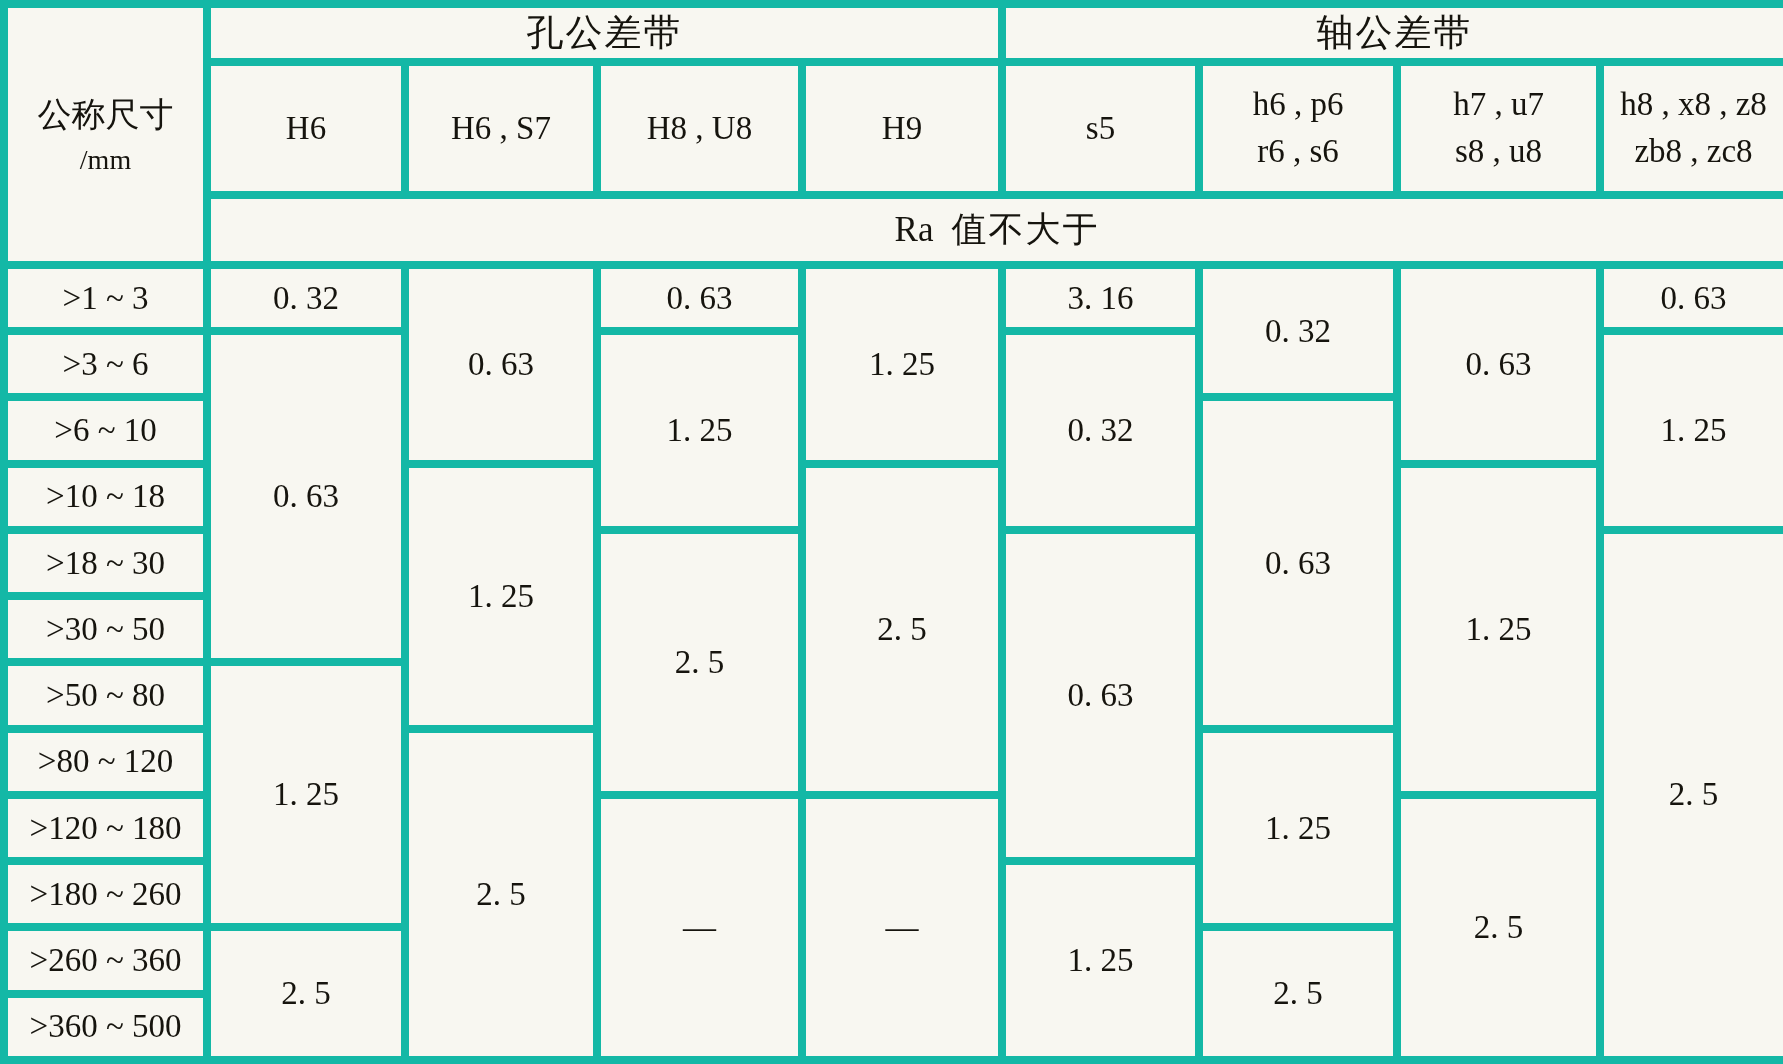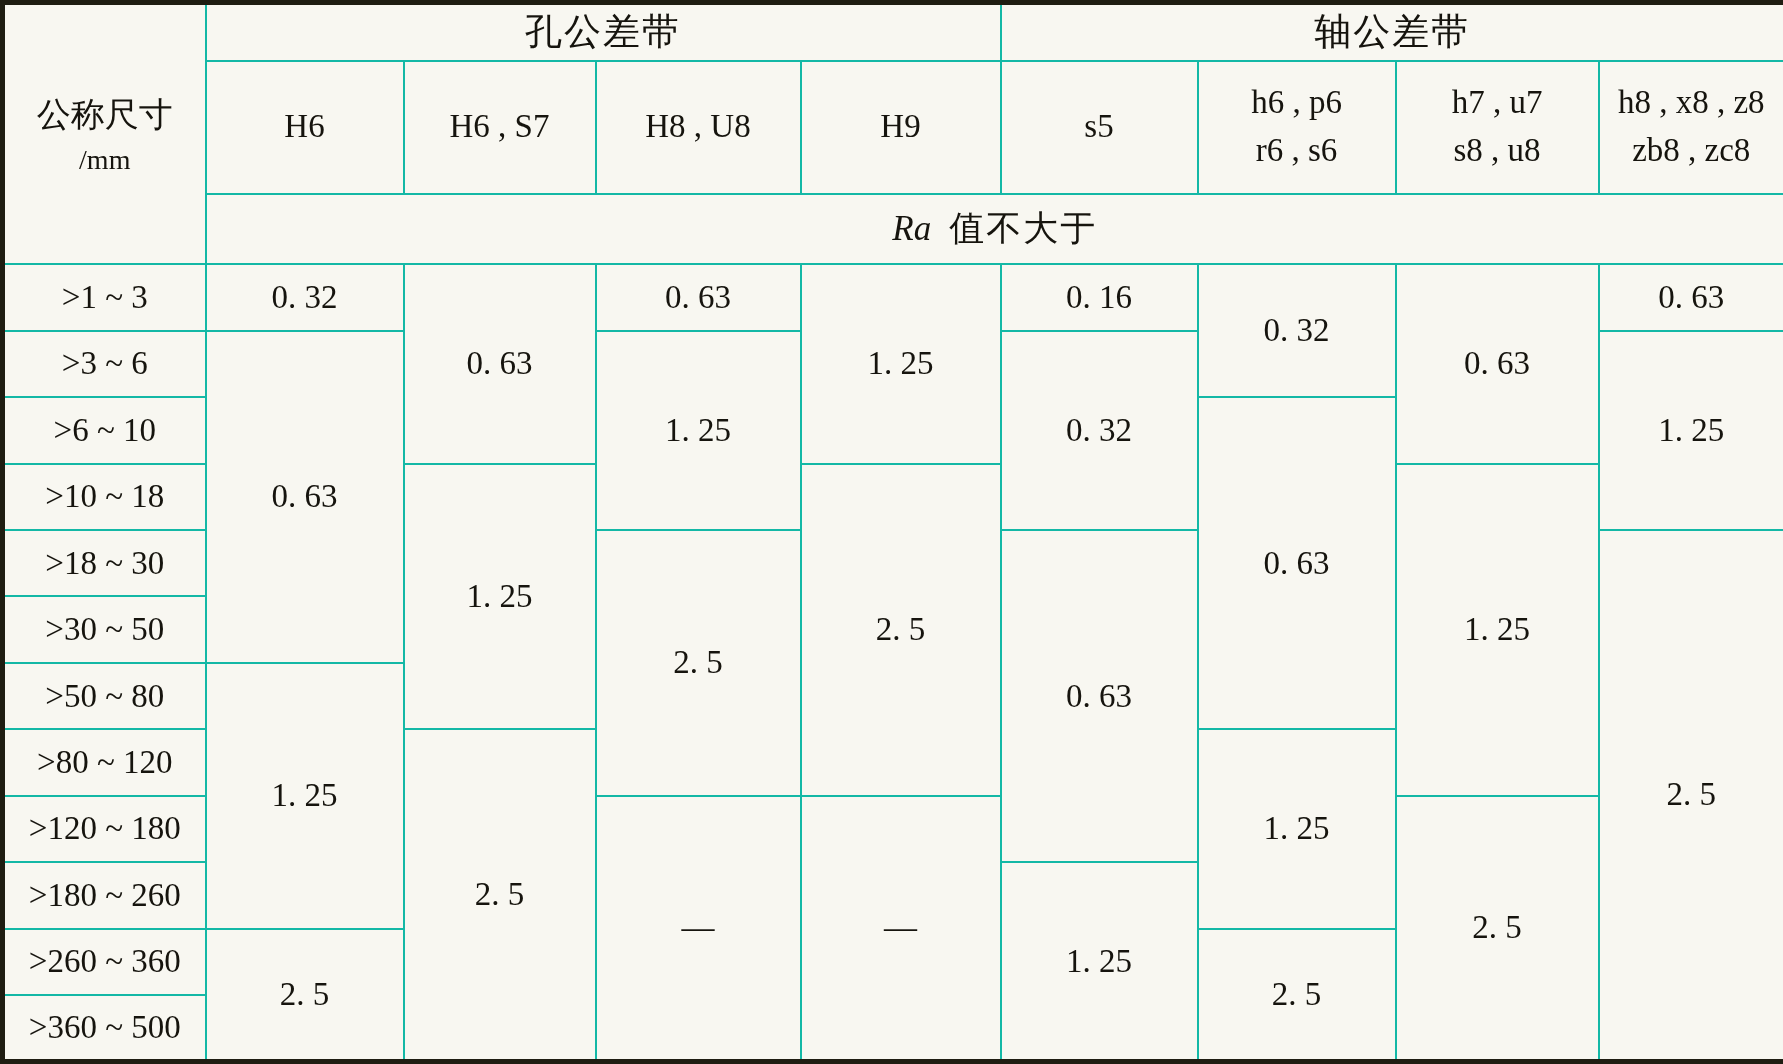--- a/index.html
+++ b/index.html
@@ -10,39 +10,39 @@
     color:#16140e;
   }
   table.tol{
     border-collapse:collapse;
     table-layout:fixed;
     width:1783px;height:1064px;
     border:5px solid #1f1d12;
     background:#f8f7f1;
   }
   td{
-    border:2px solid #14b8a6;
+    border:8px solid #14b8a6;
     text-align:center;
     vertical-align:middle;
     padding:0;
     overflow:hidden;
   }
   tr.row-a{height:58px;}
   tr.row-b{height:132px;}
   tr.row-c{height:70px;}
   tr.body-row{height:66px;}
   .group-head{font-size:37px;letter-spacing:2px;}
   .size-head{font-size:34px;}
   .size-head .l1{display:block;line-height:1.5;}
   .size-head .l2{display:block;line-height:1.4;font-size:28px;}
   .col-head{font-size:33px;}
   .col-head .l1{display:block;line-height:1.45;}
   .col-head .l2{display:block;line-height:1.45;text-align:center;}
   .ra-cell{font-size:35px;}
-  .ra-i{font-style:italic;}
+  .ra-i{}
   .ra-t{margin-left:18px;letter-spacing:2px;}
   .lbl{font-size:33px;}
   .num{font-size:33px;}
 </style>
 </head>
 <body>
 
 <table class="tol">
   <colgroup>
     <col style="width:203px">
@@ -106,21 +106,21 @@
       <span class="ra-i">Ra</span><span class="ra-t">值不大于</span>
     </td>
   </tr>
 
   <tr class="body-row">
     <td class="lbl">&gt;1 ~ 3</td>
     <td class="num">0. 32</td>
     <td class="num" rowspan="3">0. 63</td>
     <td class="num">0. 63</td>
     <td class="num" rowspan="3">1. 25</td>
-    <td class="num">0. 16</td>
+    <td class="num">3. 16</td>
     <td class="num" rowspan="2">0. 32</td>
     <td class="num" rowspan="3">0. 63</td>
     <td class="num">0. 63</td>
   </tr>
 
   <tr class="body-row">
     <td class="lbl">&gt;3 ~ 6</td>
     <td class="num" rowspan="5">0. 63</td>
     <td class="num" rowspan="3">1. 25</td>
     <td class="num" rowspan="3">0. 32</td>

